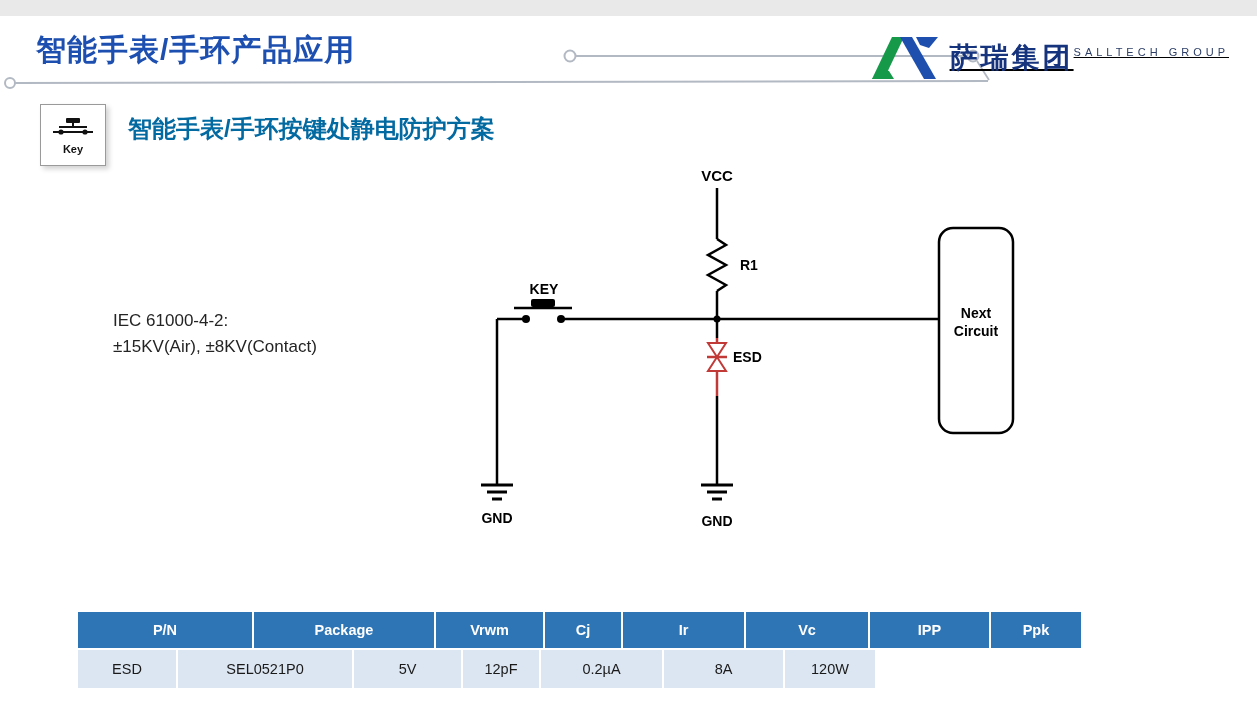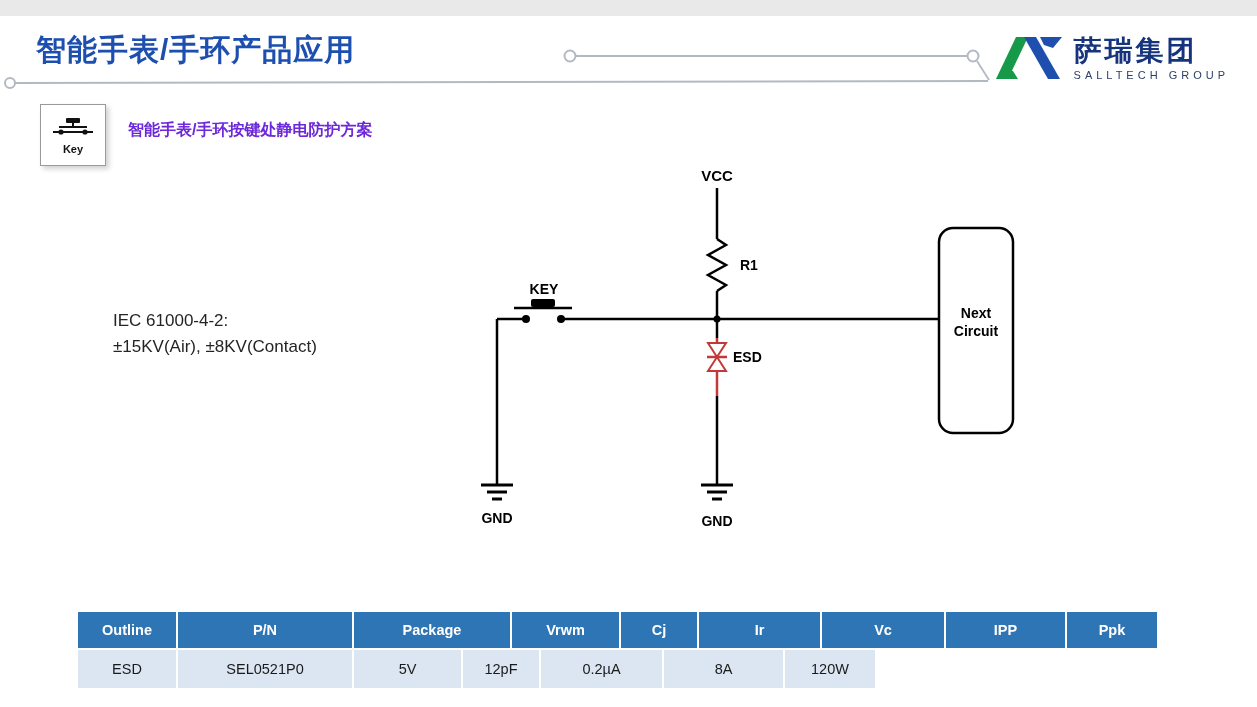--- a/index.html
+++ b/index.html
@@ -13,33 +13,33 @@
     font-size:30px;font-weight:bold;color:var(--title-blue,#1d4fb0);
     letter-spacing:1px;
   }
   .connector-svg{position:absolute;left:0;top:0;width:1257px;height:90px;pointer-events:none;}
   .connector-svg line{stroke:var(--connector-gray,#b3b9c3);}
   .connector-svg circle{stroke:var(--connector-gray,#b3b9c3);fill:#ffffff;stroke-width:2;}
   .logo{position:absolute;right:28px;top:16px;display:flex;align-items:center;gap:10px;}
   .logo-icon{width:70px;height:52px;}
   .logo-green{fill:var(--logo-green,#169a4a);}
   .logo-blue{fill:var(--logo-blue,#1e4fae);}
-  .logo-text{display:flex;flex-direction:column;align-items:flex-start;}
+  .logo-text{display:flex;flex-direction:row;align-items:flex-start;text-decoration:underline;}
   .logo-name{font-size:28px;font-weight:bold;color:var(--logo-dark-blue,#16337d);letter-spacing:3px;line-height:30px;}
   .logo-sub{font-size:11px;color:#2c3e66;letter-spacing:4px;margin-top:3px;}
   
   .key-box{
     position:absolute;left:40px;top:88px;width:64px;height:60px;background:#fff;
     border:1px solid #9a9a9a;box-shadow:3px 3px 5px rgba(0,0,0,.18);
     display:flex;flex-direction:column;align-items:center;justify-content:center;
   }
   .key-label{font-size:11px;font-weight:bold;color:#111;margin-top:1px;}
   .section-heading{
-    position:absolute;left:128px;top:104px;margin:0;
-    font-size:16px;font-weight:bold;color:#6d28d9;
+    position:absolute;left:128px;top:97px;margin:0;
+    font-size:24px;font-weight:bold;color:#0369a1;
   }
   
   .iec-text{
     position:absolute;left:113px;top:292px;font-size:17px;color:#242424;line-height:26px;
   }
   .circuit-svg{position:absolute;left:455px;top:140px;width:580px;height:390px;}
   .wire{stroke:#000;stroke-width:2.5;fill:none;}
   .wire-thick{stroke:#000;stroke-width:3;fill:none;}
   .wire-red{stroke:var(--esd-red,#c23a38);stroke-width:2.5;fill:none;}
   .tvs{stroke:var(--esd-red,#c23a38);stroke-width:2;fill:#ffffff;}
@@ -53,21 +53,21 @@
   
   .spec-table{position:absolute;left:78px;top:596px;width:1102px;font-size:14.5px;}
   .tr{display:flex;height:38px;}
   .td{
     display:flex;align-items:center;justify-content:center;
     border-right:2px solid #fff;box-sizing:border-box;
   }
   .td:last-child{border-right:none;}
   .th-row .td{background:var(--table-header-bg,#2e75b6);color:#fff;font-weight:bold;border-bottom:2px solid #fff;}
   .data-row .td{background:var(--table-row-bg,#dce6f2);color:#1a1a1a;}
-  .c0{width:100px}.c1{width:176px}.c2{width:158px}.c3{width:109px}.c4{width:78px}
+  .c0{width:100px}.c1{width:176px}.c2{width:182px}.c3{width:109px}.c4{width:78px}
   .c5{width:123px}.c6{width:121px}.c7{width:124px}.c8{width:90px}
   
   .footer-bar{position:absolute;left:0;bottom:0;width:100%;height:7px;background:var(--footer-bar,#222838);}
 </style>
 </head>
 <body>
 
 <div class="page">
 
   <svg class="connector-svg" viewBox="0 0 1257 90">
@@ -157,21 +157,20 @@
     </g>
     <text class="lbl" x="717" y="510" text-anchor="middle">GND</text>
 
     <rect class="next-box" x="939" y="212" width="74" height="205" rx="14"></rect>
     <text class="lbl" x="976" y="302" text-anchor="middle" font-size="13.5">Next</text>
     <text class="lbl" x="976" y="320" text-anchor="middle" font-size="13.5">Circuit</text>
   </svg>
 
   <div class="spec-table">
     <div class="tr th-row">
-      <div class="td c0">Outline</div>
       <div class="td c1">P/N</div>
       <div class="td c2">Package</div>
       <div class="td c3">Vrwm</div>
       <div class="td c4">Cj</div>
       <div class="td c5">Ir</div>
       <div class="td c7">Vc</div>
       <div class="td c6">IPP</div>
       <div class="td c8">Ppk</div>
     </div>
     <div class="tr data-row">

